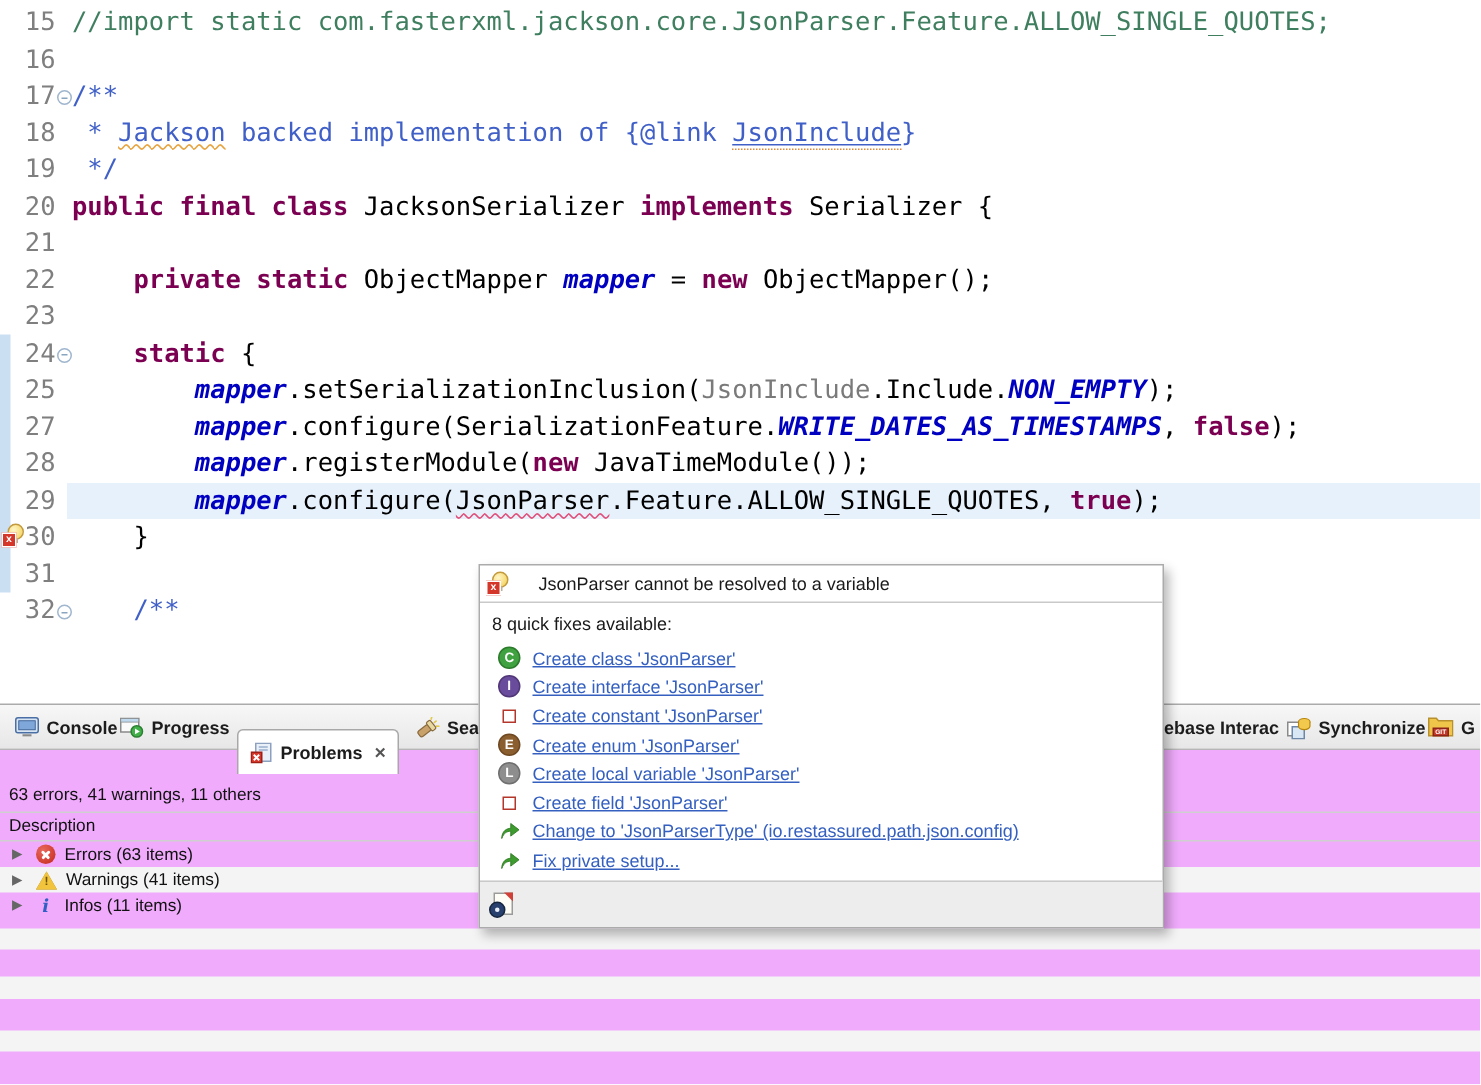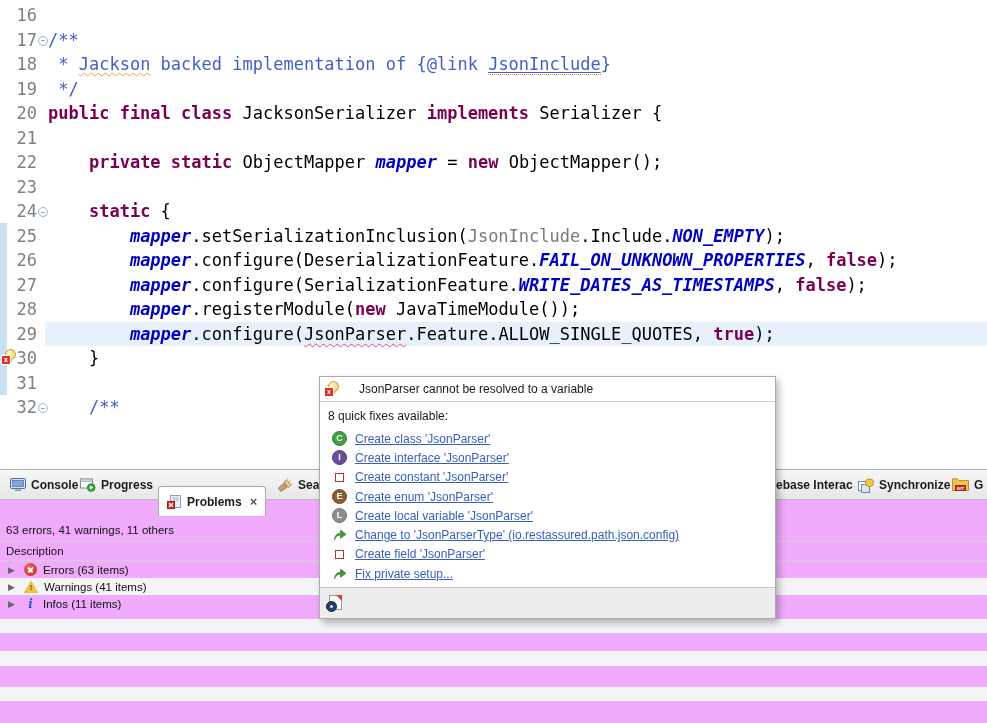--- a/index.html
+++ b/index.html
@@ -120,20 +120,25 @@
 </style>
 </head>
 <body>
 
 <div class="screen">
 
   <div class="editor">
     <div class="range-bar"></div>
     <div id="lines">
         <div class="code-line">
+          <span class="lnum">15</span>
+          <span class="fold-slot"></span>
+          <span class="code-text"><span class="t-c">//import static com.fasterxml.jackson.core.JsonParser.Feature.ALLOW_SINGLE_QUOTES;</span></span>
+        </div>
+        <div class="code-line">
           <span class="lnum">16</span>
           <span class="fold-slot"></span>
           <span class="code-text"></span>
         </div>
         <div class="code-line">
           <span class="lnum">17</span>
           <span class="fold-slot">
             <span class="fold-circle"></span>
           </span>
           <span class="code-text"><span class="t-j">/**</span></span>
@@ -172,25 +177,20 @@
           <span class="lnum">24</span>
           <span class="fold-slot">
             <span class="fold-circle"></span>
           </span>
           <span class="code-text"><span class="t-p">    </span><span class="t-k">static </span><span class="t-p">{</span></span>
         </div>
         <div class="code-line">
           <span class="lnum">25</span>
           <span class="fold-slot"></span>
           <span class="code-text"><span class="t-p">        </span><span class="t-f">mapper</span><span class="t-p">.setSerializationInclusion(</span><span class="t-g">JsonInclude</span><span class="t-p">.Include.</span><span class="t-n">NON_EMPTY</span><span class="t-p">);</span></span>
-        </div>
-        <div class="code-line">
-          <span class="lnum">26</span>
-          <span class="fold-slot"></span>
-          <span class="code-text"><span class="t-p">        </span><span class="t-f">mapper</span><span class="t-p">.configure(DeserializationFeature.</span><span class="t-n">FAIL_ON_UNKNOWN_PROPERTIES</span><span class="t-p">, </span><span class="t-k">false</span><span class="t-p">);</span></span>
         </div>
         <div class="code-line">
           <span class="lnum">27</span>
           <span class="fold-slot"></span>
           <span class="code-text"><span class="t-p">        </span><span class="t-f">mapper</span><span class="t-p">.configure(SerializationFeature.</span><span class="t-n">WRITE_DATES_AS_TIMESTAMPS</span><span class="t-p">, </span><span class="t-k">false</span><span class="t-p">);</span></span>
         </div>
         <div class="code-line">
           <span class="lnum">28</span>
           <span class="fold-slot"></span>
           <span class="code-text"><span class="t-p">        </span><span class="t-f">mapper</span><span class="t-p">.registerModule(</span><span class="t-k">new </span><span class="t-p">JavaTimeModule());</span></span>
@@ -365,31 +365,31 @@
             <span class="qf-link">Create enum 'JsonParser'</span>
           </div>
           <div class="qf-item">
             <span class="fic">
               <span class="cir cir-local">L</span>
             </span>
             <span class="qf-link">Create local variable 'JsonParser'</span>
           </div>
           <div class="qf-item">
             <span class="fic">
+              <span class="sq-red"></span>
+            </span>
+            <span class="qf-link">Create field 'JsonParser'</span>
+          </div>
+          <div class="qf-item">
+            <span class="fic">
               <svg width="14" height="12" viewBox="0 0 14 12">
                 <path d="M1.5 11 C1.5 5.5 5.5 4.2 7.5 4.2 L7.5 1 L13 5.2 L7.5 9.4 L7.5 6.2 C5 6.2 3 7 1.5 11 Z" fill="#3E9B2F" stroke="#2F7A22" stroke-width="0.6"></path>
               </svg>
             </span>
             <span class="qf-link">Change to 'JsonParserType' (io.restassured.path.json.config)</span>
-          </div>
-          <div class="qf-item">
-            <span class="fic">
-              <span class="sq-red"></span>
-            </span>
-            <span class="qf-link">Create field 'JsonParser'</span>
           </div>
           <div class="qf-item">
             <span class="fic">
               <svg width="14" height="12" viewBox="0 0 14 12">
                 <path d="M1.5 11 C1.5 5.5 5.5 4.2 7.5 4.2 L7.5 1 L13 5.2 L7.5 9.4 L7.5 6.2 C5 6.2 3 7 1.5 11 Z" fill="#3E9B2F" stroke="#2F7A22" stroke-width="0.6"></path>
               </svg>
             </span>
             <span class="qf-link">Fix private setup...</span>
           </div>
         </div>

